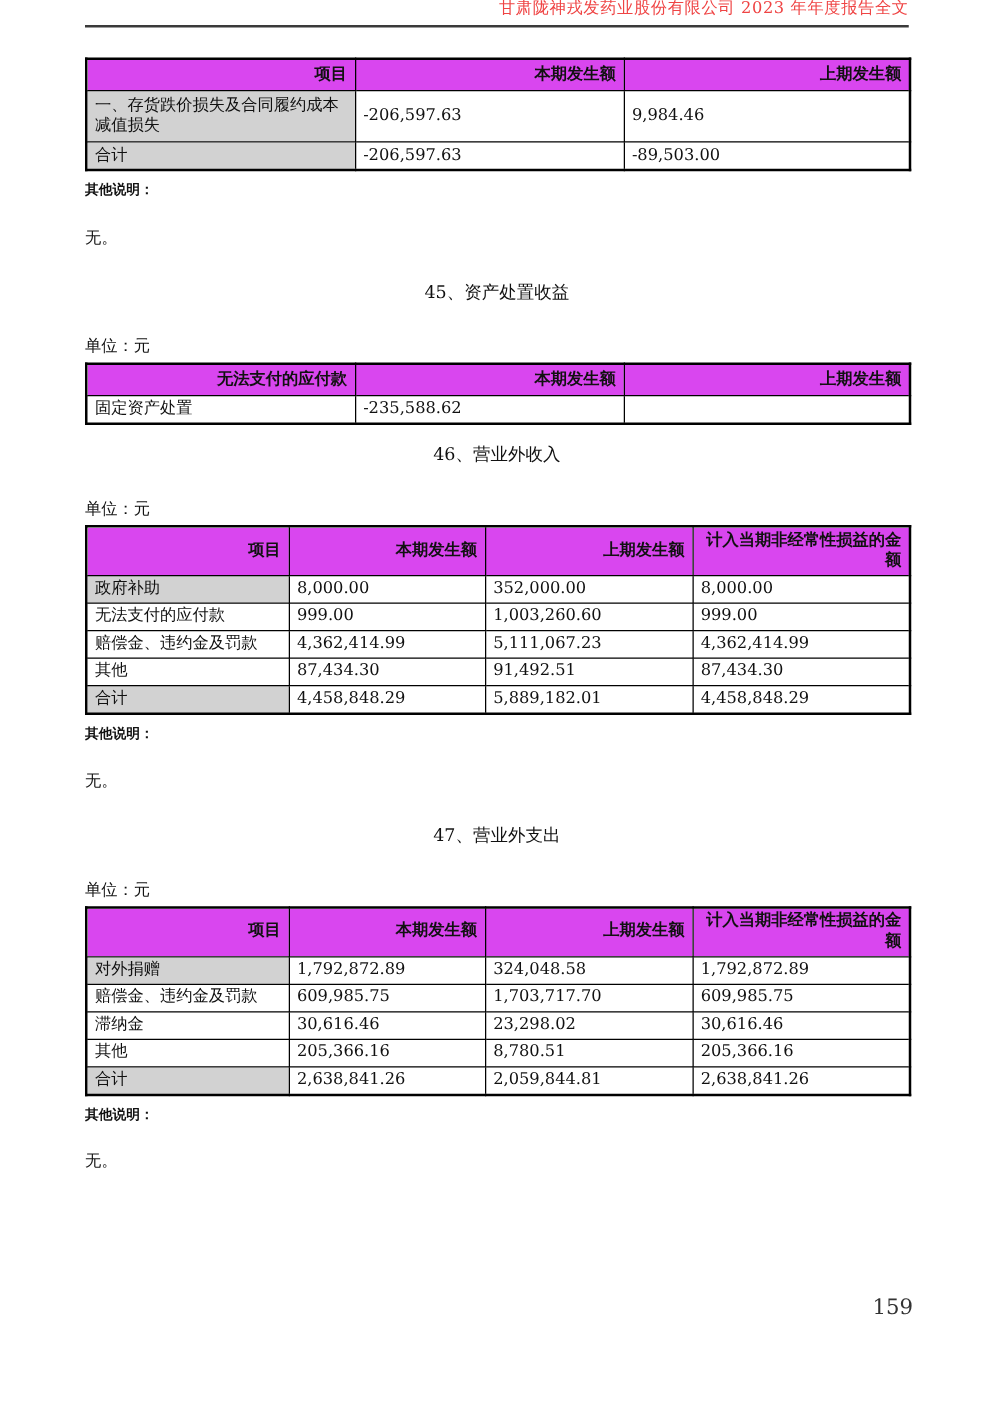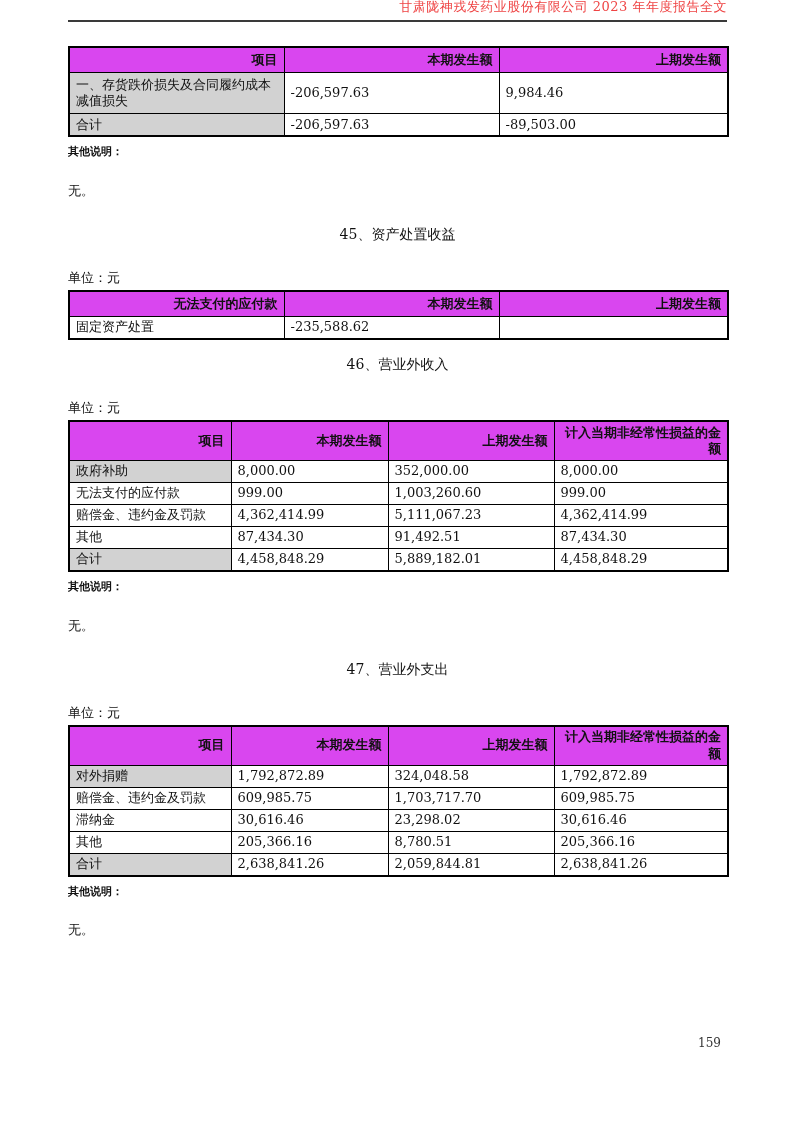--- a/index.html
+++ b/index.html
@@ -65,21 +65,21 @@
   p.none { margin: 25px 0 0 0; font-size: 13px; line-height: 1.15; }
   h3.sec-title { margin: 27px 0 0 0; font-size: 14px; font-weight: normal; line-height: 1.15; text-align: center; }
   h3.after-table { margin-top: 16px; }
   p.unit { margin: 29px 0 0 0; text-align: left; font-size: 13px; line-height: 1.15; }
   table.after-unit { margin-top: 4px; }
 
   .page-number {
     position: absolute;
     left: 698px;
     top: 1036px;
-    font-size: 12px;
+    font-size: 17px;
     color: #333;
   }
 </style>
 </head>
 <body>
 
 <div class="page">
   <div class="content">
 
     <div class="running-header">甘肃陇神戎发药业股份有限公司 2023 年年度报告全文</div>

